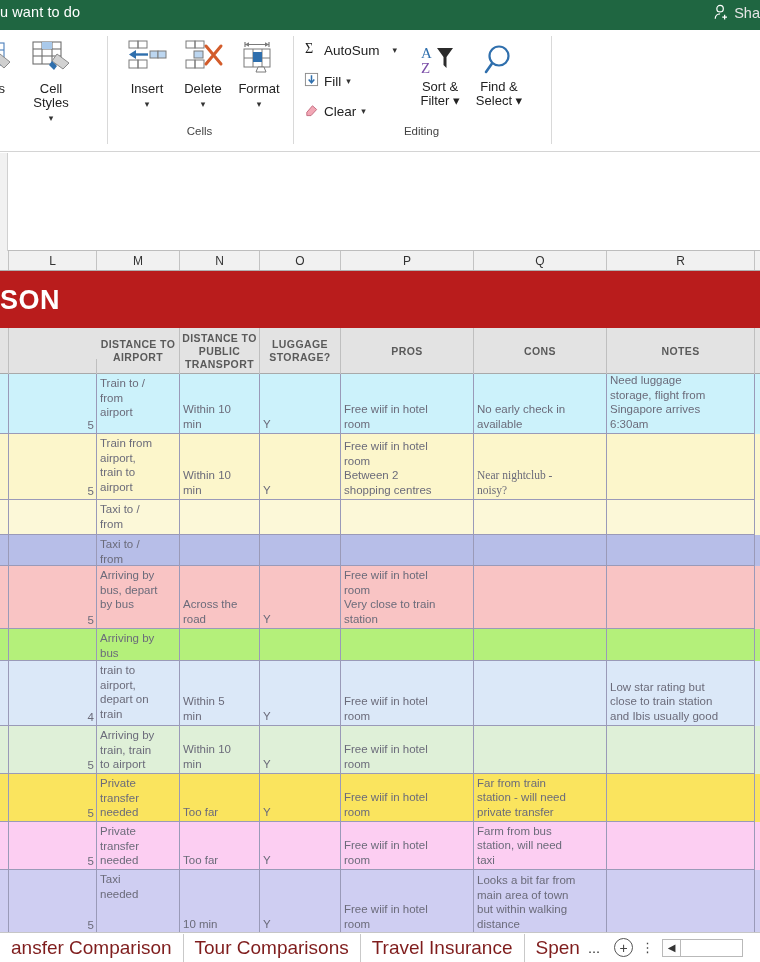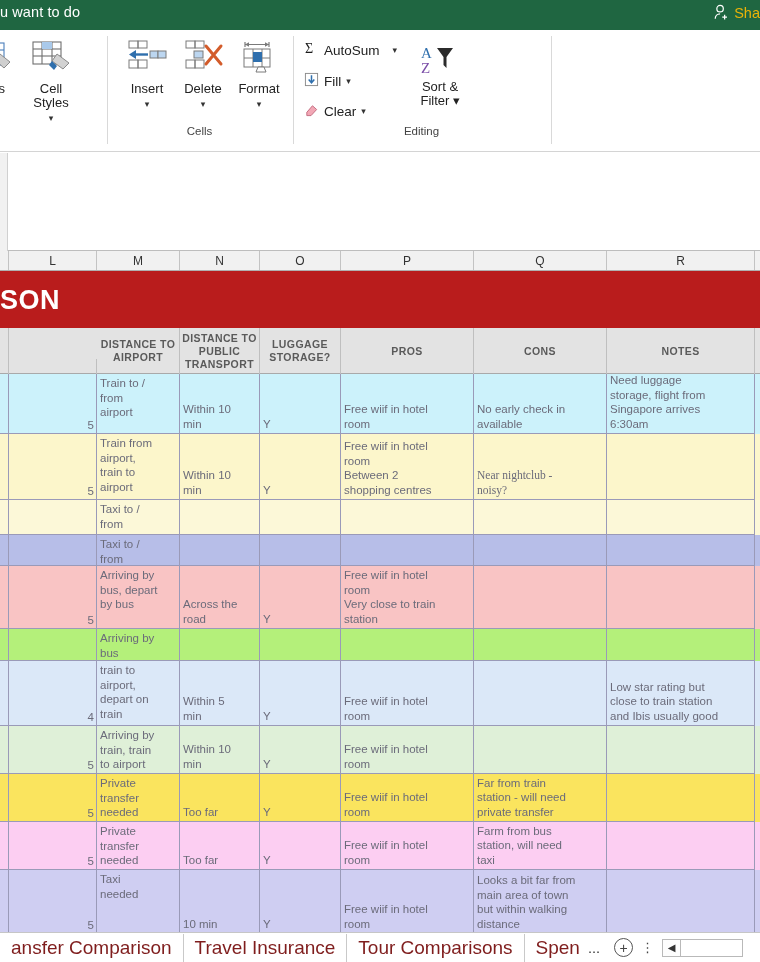--- a/index.html
+++ b/index.html
@@ -19,21 +19,21 @@
     background: #1F6641; color: #ffffff;
   }
   .tellme {
     position: absolute; left: 0; top: 4px;
     font-size: 14.5px; color: #ffffff; letter-spacing: .1px;
     white-space: nowrap;
   }
   .share-zone {
     position: absolute; right: 0; top: 3px;
     display: flex; align-items: center; gap: 3px;
-    color: #eab308; font-size: 14.5px; white-space: nowrap;
+    color: #e5e5e5; font-size: 14.5px; white-space: nowrap;
   }
   .share-zone svg { display: block; }
 
   
   .ribbon {
     position: absolute; left: 0; top: 30px; width: 760px; height: 122px;
     background: #ffffff; border-bottom: 1px solid #d4d4d4;
   }
   .rgroup { position: absolute; top: 0; height: 122px; }
   .rgroup .glabel {
@@ -312,20 +312,32 @@
             <text x="4" y="30" font-size="15" font-family="'Liberation Serif',serif" fill="#7b4ea8">Z</text>
             <path d="M20 5 L36 5 L29.5 14 L29.5 25 L26.5 22 L26.5 14 Z" fill="#2b2b2b"></path>
           </svg>
         </div>
         <div class="lbl">Sort &amp;</div>
         <div class="lbl" style="margin-top:0;text-align:right;">
           <span>Filter</span><span class="scaret"> ▾</span>
         </div>
       </div>
 
+      <div class="bigbtn" style="left:176px;top:12px;width:58px;">
+        <div class="ico" style="height:36px;">
+          <svg width="40" height="34" viewBox="0 0 40 34">
+            <circle cx="20" cy="13" r="9.5" fill="none" stroke="#2f6fad" stroke-width="2.2"></circle>
+            <line x1="13" y1="20.5" x2="7" y2="29" stroke="#2f6fad" stroke-width="2.6" stroke-linecap="round"></line>
+          </svg>
+        </div>
+        <div class="lbl">Find &amp;</div>
+        <div class="lbl" style="margin-top:0;">
+          <span>Select</span><span class="scaret"> ▾</span>
+        </div>
+      </div>
 
       <div class="glabel">Editing</div>
     </div>
 
     <div class="sep" style="left:551px;"></div>
   </div>
 
   <div class="blankstrip">
     <div class="leftnub"></div>
   </div>
@@ -522,22 +534,22 @@
 main area of town
 but within walking
 distance</div>
           <div class="cell v-bottom" style="left: 607px; width: 148px;"></div>
         </div>
       </div>
   </div>
 
   <div class="tabbar">
     <div class="sheet-tab">ansfer Comparison</div>
+    <div class="sheet-tab">Tour Comparisons</div>
     <div class="sheet-tab">Travel Insurance</div>
-    <div class="sheet-tab">Tour Comparisons</div>
     <div class="sheet-tab clip" style="border-right:none;padding-right:2px;">Spen</div>
     <div class="tab-ellipsis">...</div>
     <div class="addsheet">+</div>
     <div class="vdots">⋮</div>
     <div class="hscroll">
       <div class="arrow">◀</div>
       <div class="thumb"></div>
     </div>
   </div>
 

